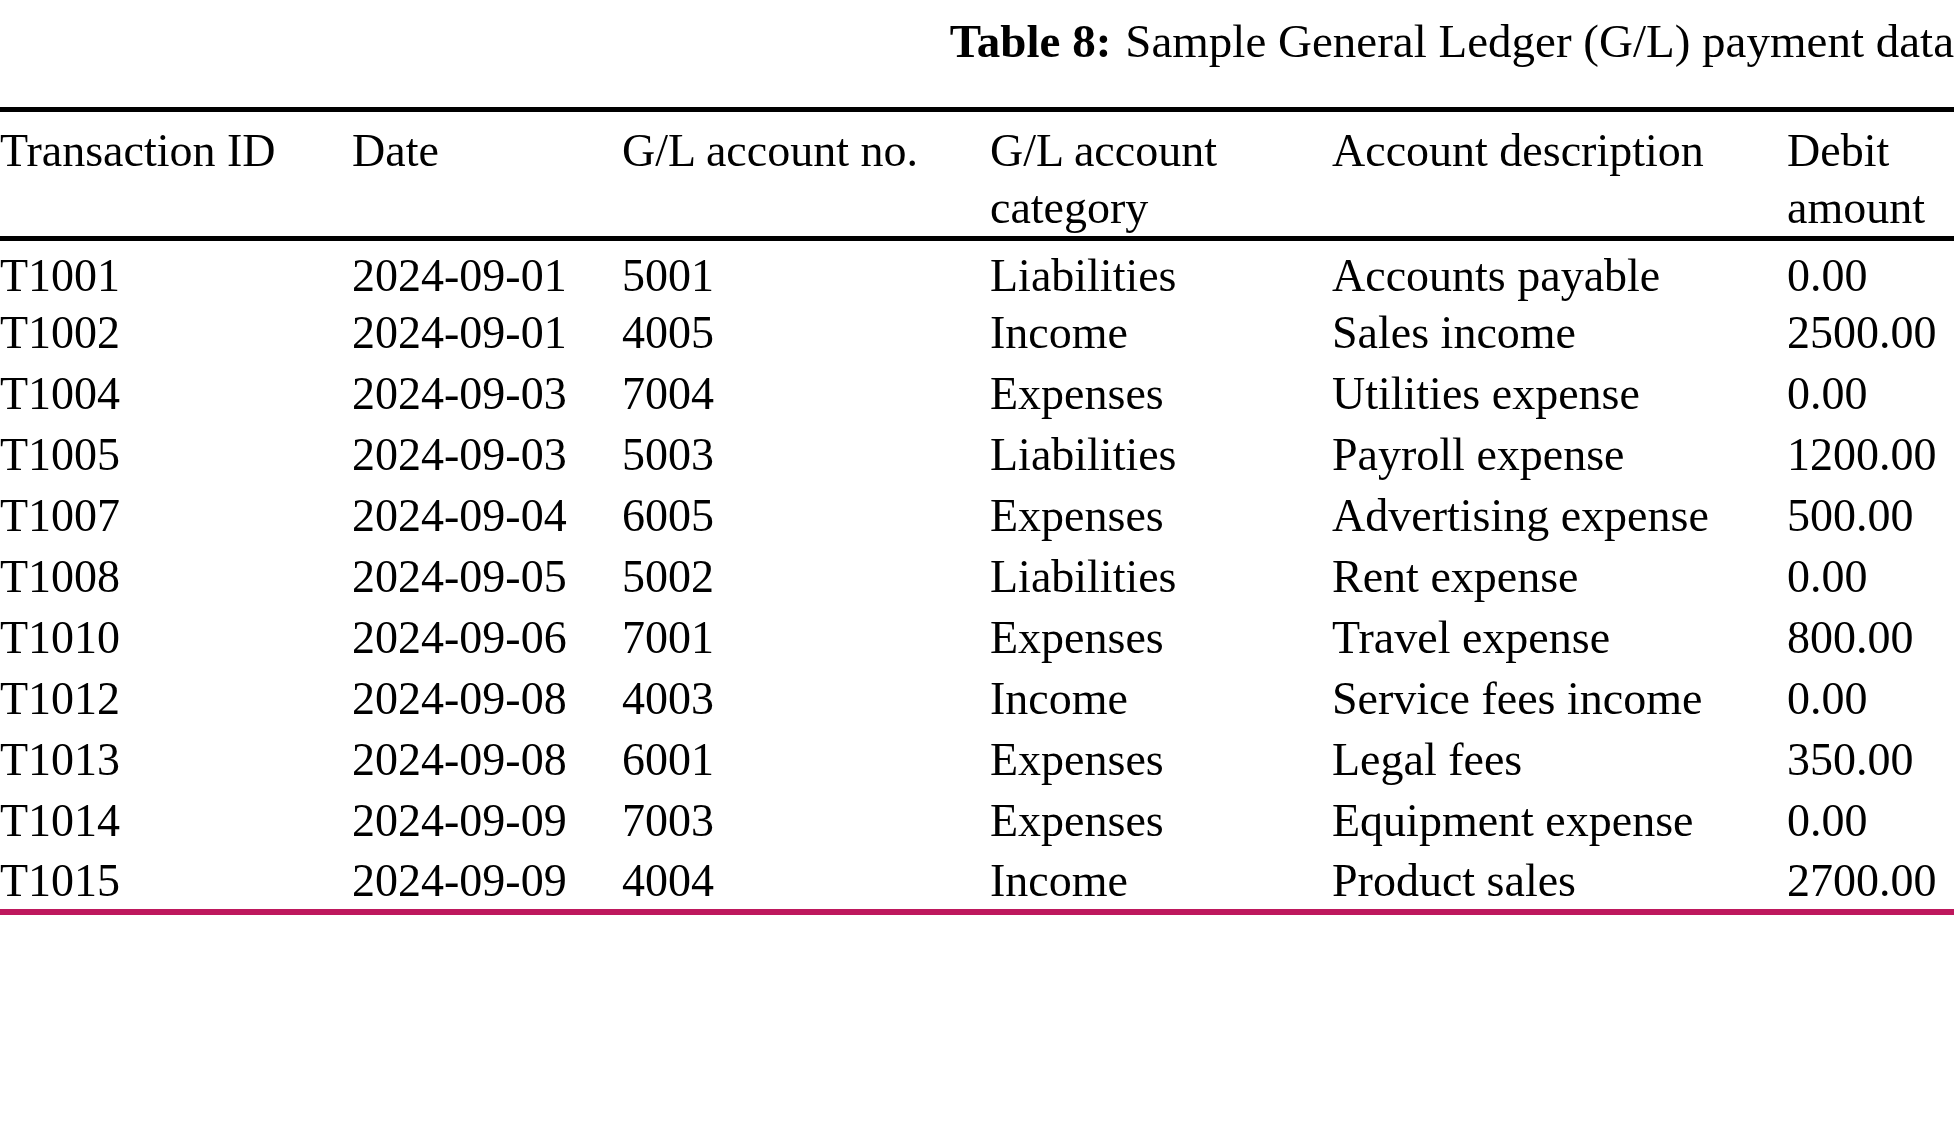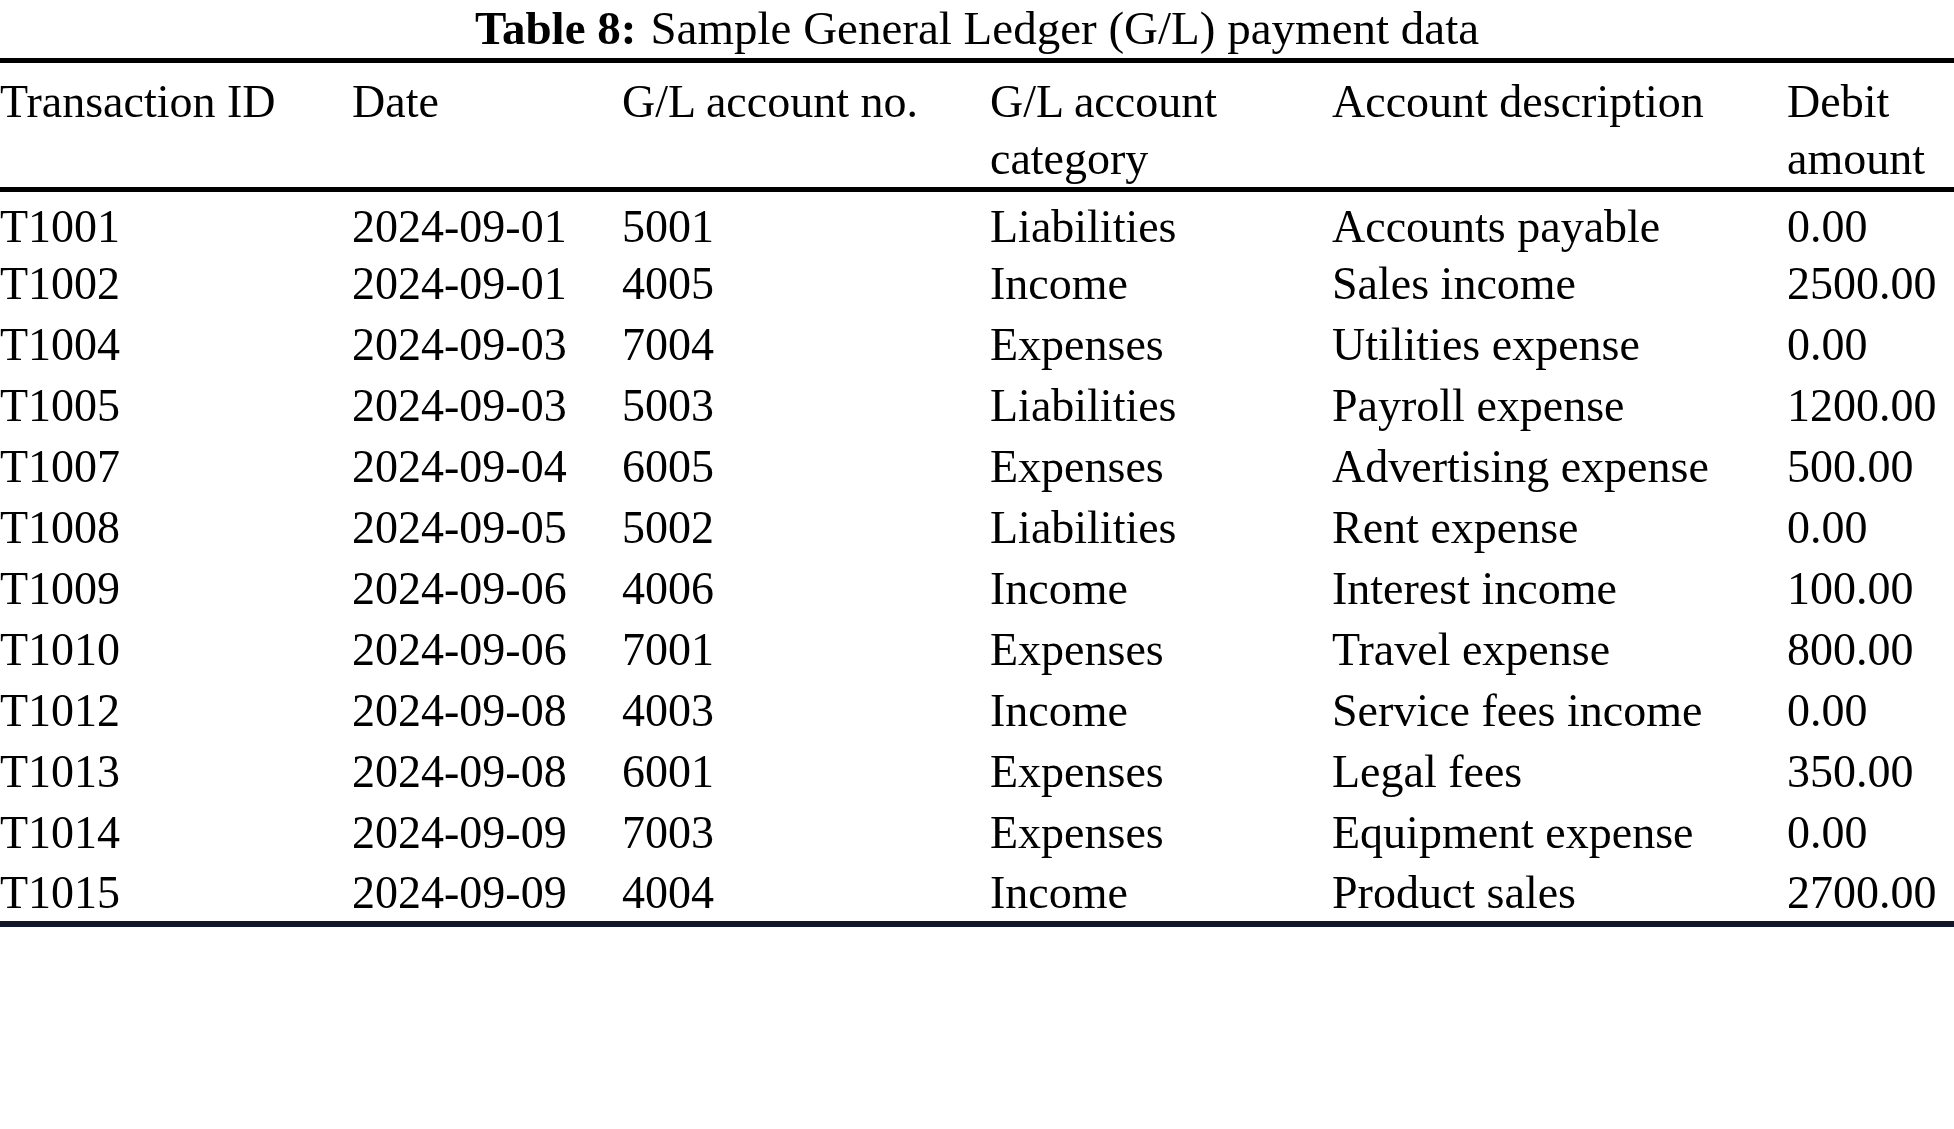--- a/index.html
+++ b/index.html
@@ -15,39 +15,40 @@
     color: #000000;
   }
   .page {
     position: relative;
     width: 1954px;
     height: 1129px;
   }
   .caption {
     width: 100%;
     height: 58px;
-    margin-top: 0;
-    text-align: center;
+    margin-top: 13px;
+    text-align: right;
     font-size: 47px;
     line-height: 56px;
     white-space: nowrap;
   }
   .cap-label {
     font-weight: bold;
   }
   .cap-text {
     margin-left: 14px;
   }
   table.ledger {
     width: 1954px;
     border-collapse: collapse;
     table-layout: fixed;
     
     border-top: 2px solid #9a9a9a;
-    border-bottom: 6px solid #0f172a;
+    border-bottom: 6px solid #be185d;
+    margin-top: 36px;
   }
   table.ledger thead tr {
     height: 125px;
   }
   table.ledger th {
     font-weight: normal;
     text-align: left;
     vertical-align: top;
     font-size: 46px;
     line-height: 57px;
@@ -146,28 +147,20 @@
         </tr>
         <tr>
           <td>T1008</td>
           <td>2024-09-05</td>
           <td>5002</td>
           <td>Liabilities</td>
           <td>Rent expense</td>
           <td>0.00</td>
         </tr>
         <tr>
-          <td>T1009</td>
-          <td>2024-09-06</td>
-          <td>4006</td>
-          <td>Income</td>
-          <td>Interest income</td>
-          <td>100.00</td>
-        </tr>
-        <tr>
           <td>T1010</td>
           <td>2024-09-06</td>
           <td>7001</td>
           <td>Expenses</td>
           <td>Travel expense</td>
           <td>800.00</td>
         </tr>
         <tr>
           <td>T1012</td>
           <td>2024-09-08</td>

